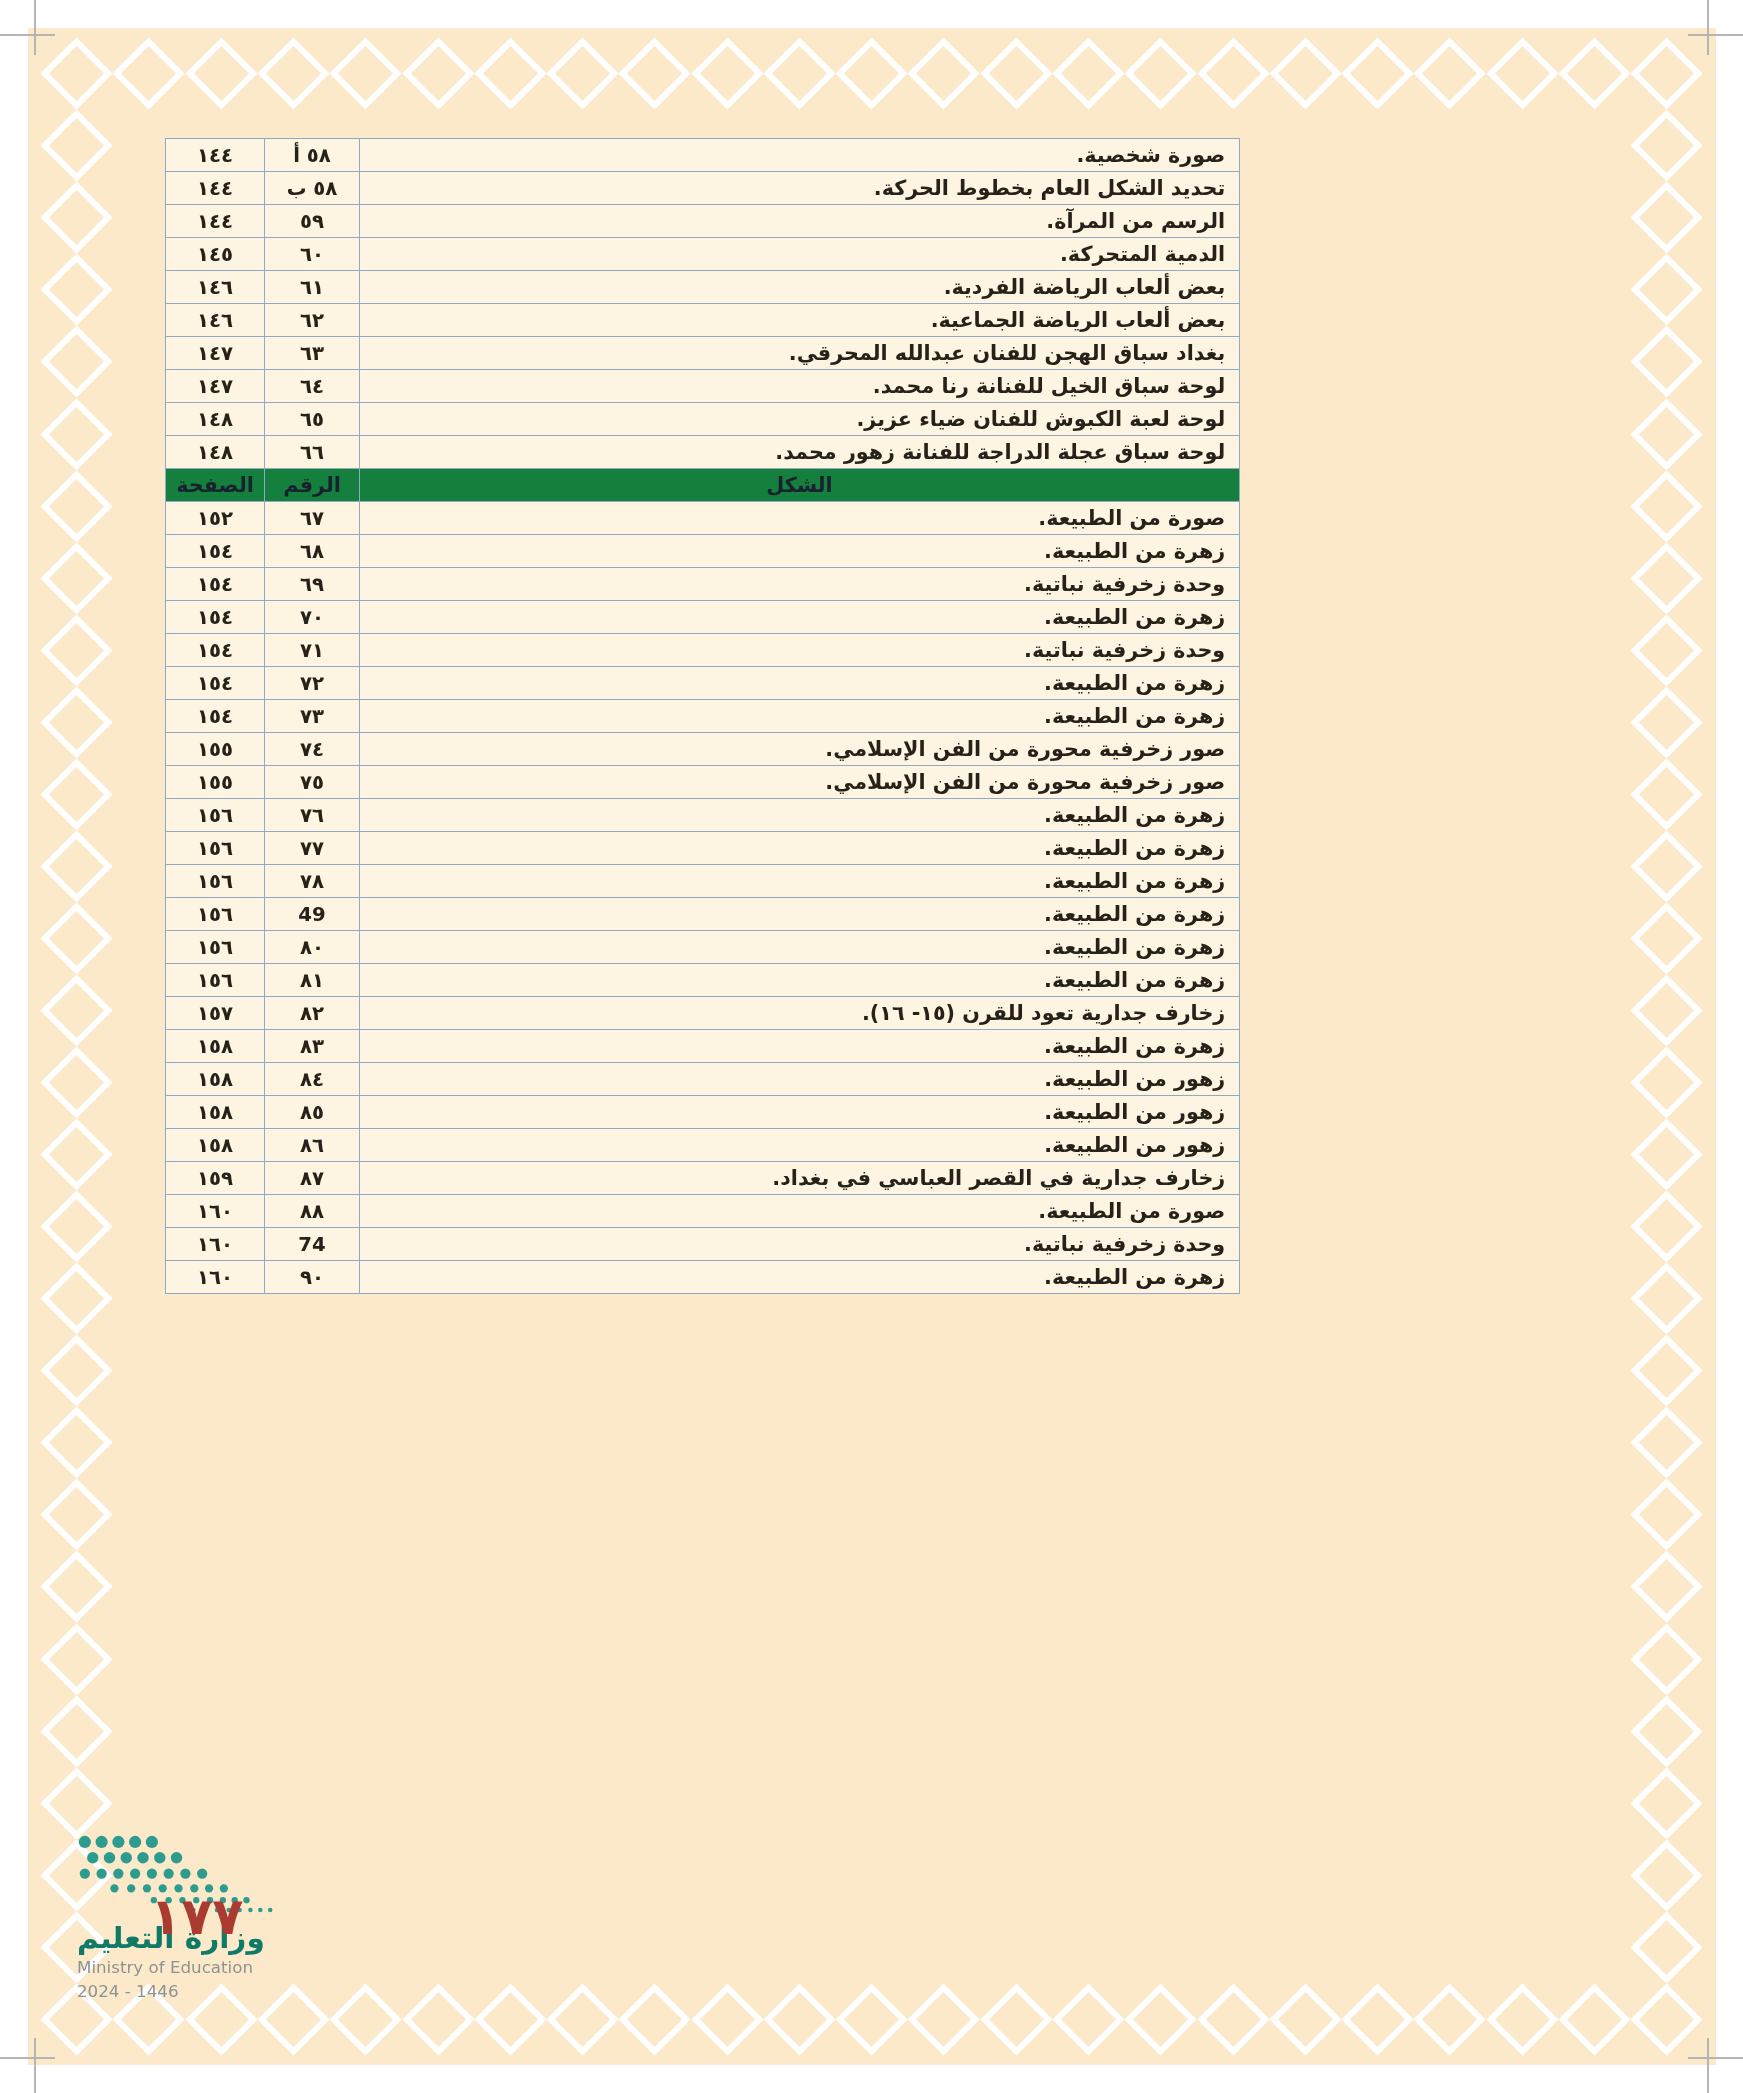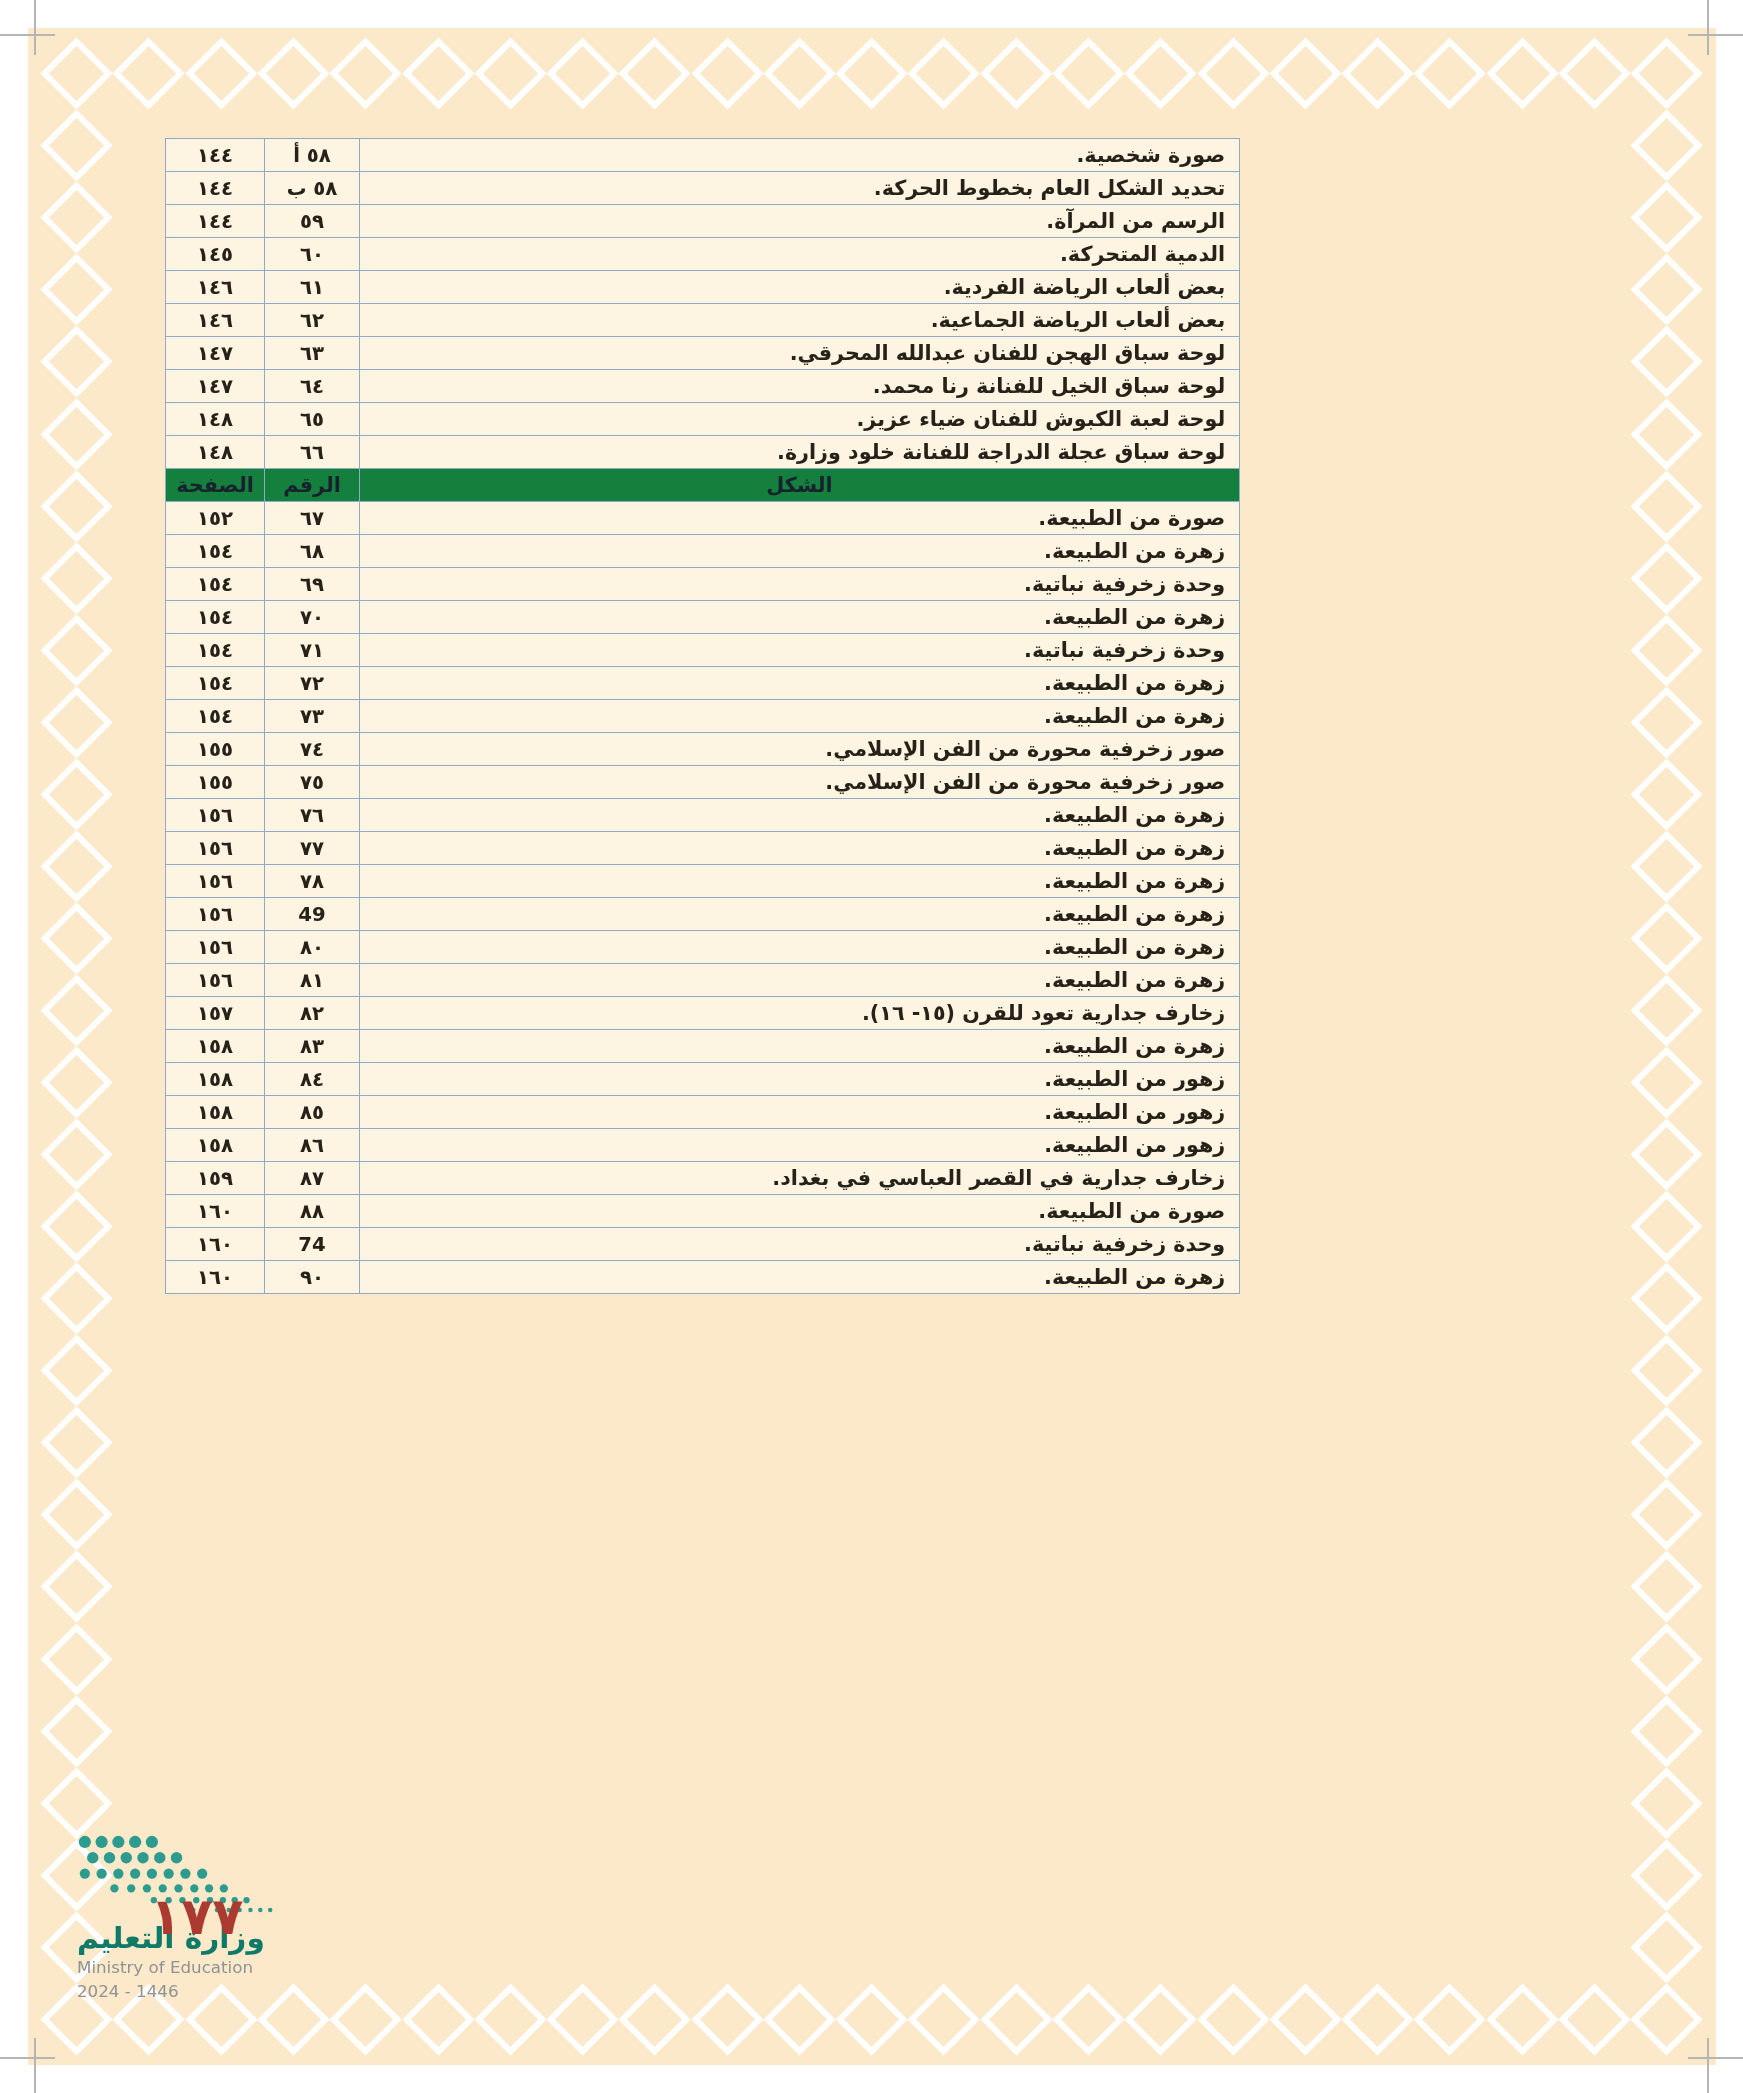--- a/index.html
+++ b/index.html
@@ -220,36 +220,36 @@
           <td class="cell-fig">بعض ألعاب الرياضة الفردية.</td>
           <td class="cell-num">٦١</td>
           <td class="cell-page">١٤٦</td>
         </tr>
         <tr>
           <td class="cell-fig">بعض ألعاب الرياضة الجماعية.</td>
           <td class="cell-num">٦٢</td>
           <td class="cell-page">١٤٦</td>
         </tr>
         <tr>
-          <td class="cell-fig">لوحة سباق الهجن للفنان عبدالله المحرقي.</td>
+          <td class="cell-fig">بغداد سباق الهجن للفنان عبدالله المحرقي.</td>
           <td class="cell-num">٦٣</td>
           <td class="cell-page">١٤٧</td>
         </tr>
         <tr>
           <td class="cell-fig">لوحة سباق الخيل للفنانة رنا محمد.</td>
           <td class="cell-num">٦٤</td>
           <td class="cell-page">١٤٧</td>
         </tr>
         <tr>
           <td class="cell-fig">لوحة لعبة الكبوش للفنان ضياء عزيز.</td>
           <td class="cell-num">٦٥</td>
           <td class="cell-page">١٤٨</td>
         </tr>
         <tr>
-          <td class="cell-fig">لوحة سباق عجلة الدراجة للفنانة خلود وزارة.</td>
+          <td class="cell-fig">لوحة سباق عجلة الدراجة للفنانة زهور محمد.</td>
           <td class="cell-num">٦٦</td>
           <td class="cell-page">١٤٨</td>
         </tr>
       </tbody>
     <tbody>
       <tr class="colhead-row">
         <td>الشكل</td>
         <td>الرقم</td>
         <td>الصفحة</td>
       </tr>

